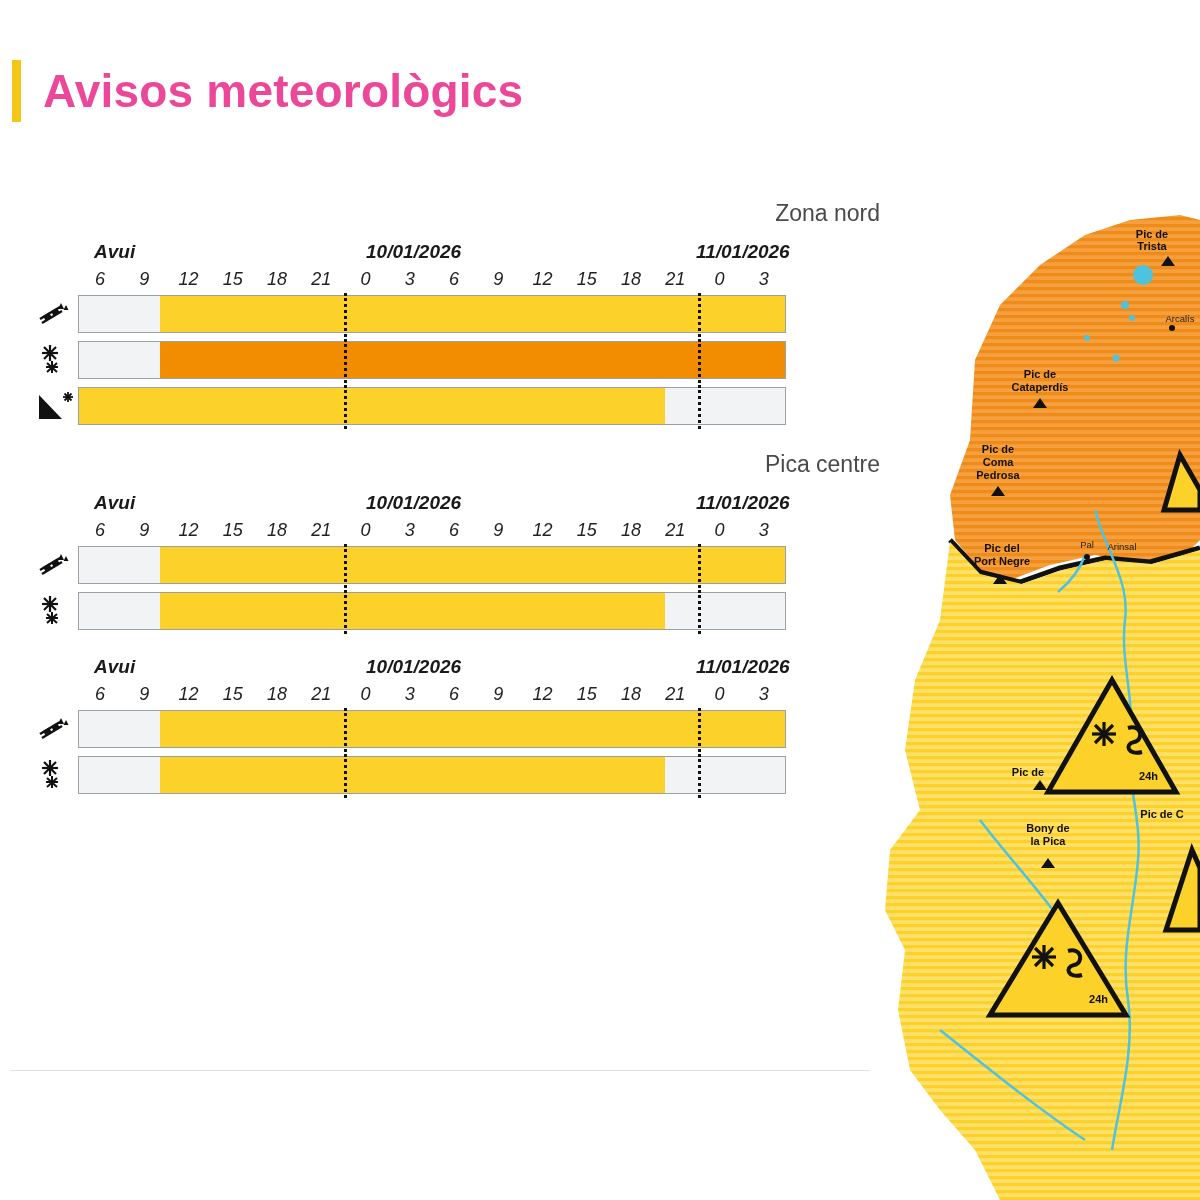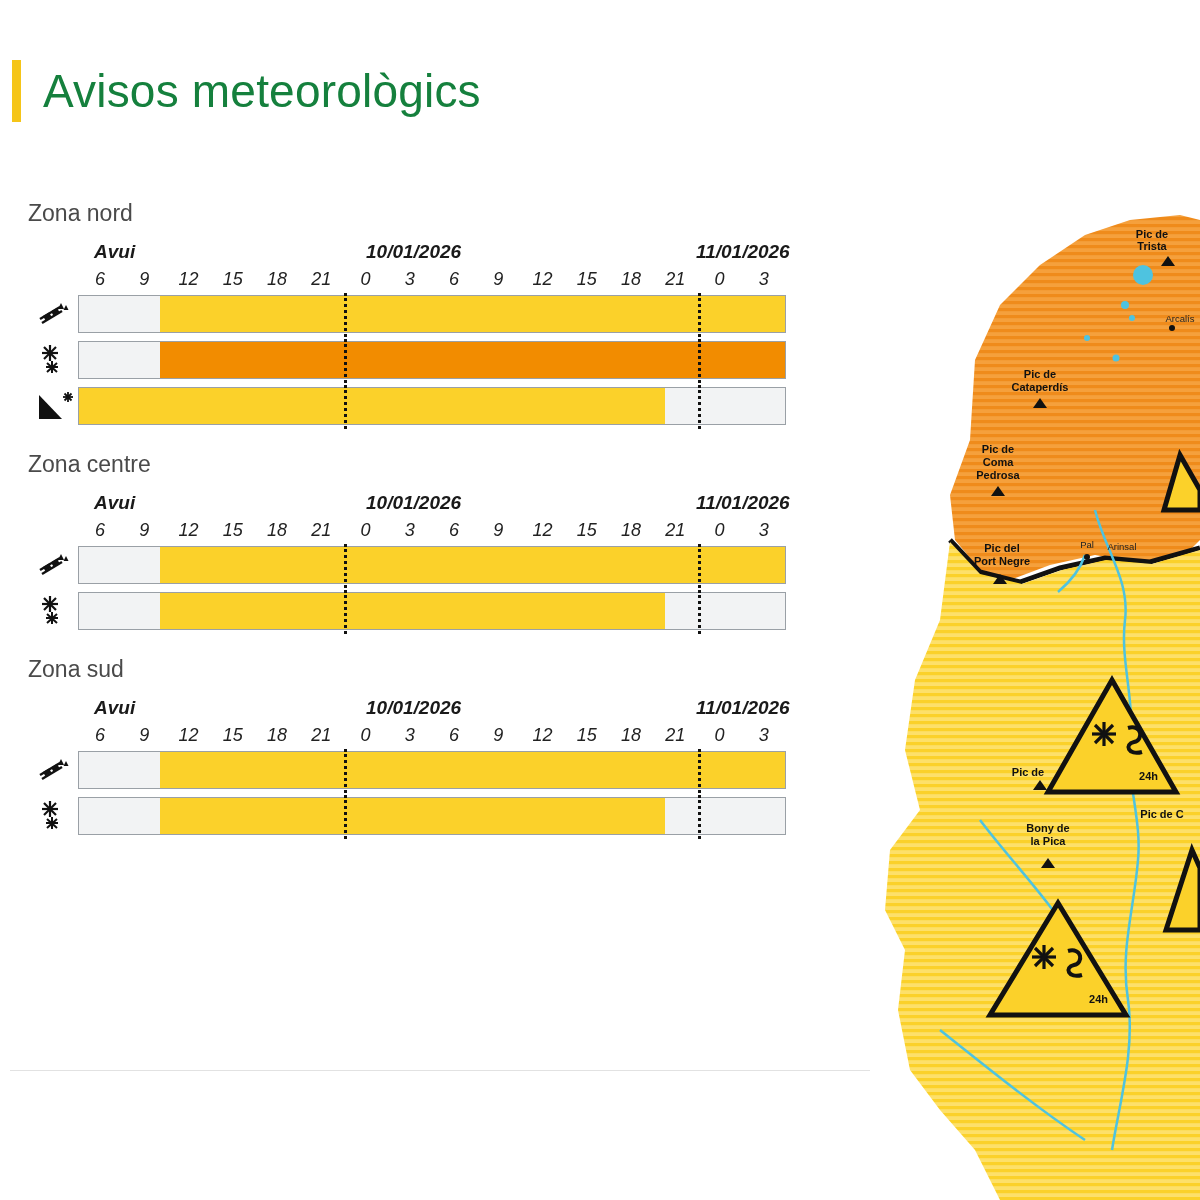--- a/index.html
+++ b/index.html
@@ -24,39 +24,40 @@
     align-items: center;
   }
   .header-bar {
     width: 9px; height: 62px;
     background: #f5c518;
     margin-left: 12px;
     margin-right: 22px;
   }
   .header-title {
     font-size: 46px;
-    color: #15803d;
-    font-weight: 400;
+    color: #ec4899;
+    font-weight: 700;
     letter-spacing: 0.2px;
     line-height: 1;
   }
 
   
   .left-panel {
     position: absolute;
     left: 0; top: 200px;
     width: 880px;
   }
   .zone-block { margin-bottom: 24px; }
   .zone-title {
     font-size: 23px;
     color: #4a4a4a;
-    margin-left: 28px;
+    margin-left: 36px;
     margin-bottom: 14px;
     font-weight: 400;
+    text-align: right;
   }
   .timeline {
     position: relative;
     margin-left: 36px;
     width: 750px;
     font-style: italic;
   }
   .day-labels {
     position: relative;
     height: 24px;
@@ -234,21 +235,21 @@
               <div class="bar-track">
                 <div class="bar-fill" style="left: 0%; width: 83%; background: rgb(251, 209, 42);"></div>
               </div>
               <div class="bar-dot-line" style="left: 307.5px;"></div>
               <div class="bar-dot-line" style="left: 661.5px;"></div>
             </div>
           </div>
         </div>
       </div>
       <div class="zone-block">
-        <div class="zone-title">Zona centre</div>
+        <div class="zone-title">Pica centre</div>
         <div class="timeline">
           <div class="day-labels">
             <span class="day-label" style="left: 58px;">Avui</span>
             <span class="day-label" style="left: 330px;">10/01/2026</span>
             <span class="day-label" style="left: 660px;">11/01/2026</span>
           </div>
           <div class="hour-row">
             <span class="hour-label" style="left: 64.125px;">6</span>
             <span class="hour-label" style="left: 108.375px;">9</span>
             <span class="hour-label" style="left: 152.625px;">12</span>
@@ -304,21 +305,20 @@
               <div class="bar-track">
                 <div class="bar-fill" style="left: 11.5%; width: 71.5%; background: rgb(251, 209, 42);"></div>
               </div>
               <div class="bar-dot-line" style="left: 307.5px;"></div>
               <div class="bar-dot-line" style="left: 661.5px;"></div>
             </div>
           </div>
         </div>
       </div>
       <div class="zone-block">
-        <div class="zone-title">Zona sud</div>
         <div class="timeline">
           <div class="day-labels">
             <span class="day-label" style="left: 58px;">Avui</span>
             <span class="day-label" style="left: 330px;">10/01/2026</span>
             <span class="day-label" style="left: 660px;">11/01/2026</span>
           </div>
           <div class="hour-row">
             <span class="hour-label" style="left: 64.125px;">6</span>
             <span class="hour-label" style="left: 108.375px;">9</span>
             <span class="hour-label" style="left: 152.625px;">12</span>

